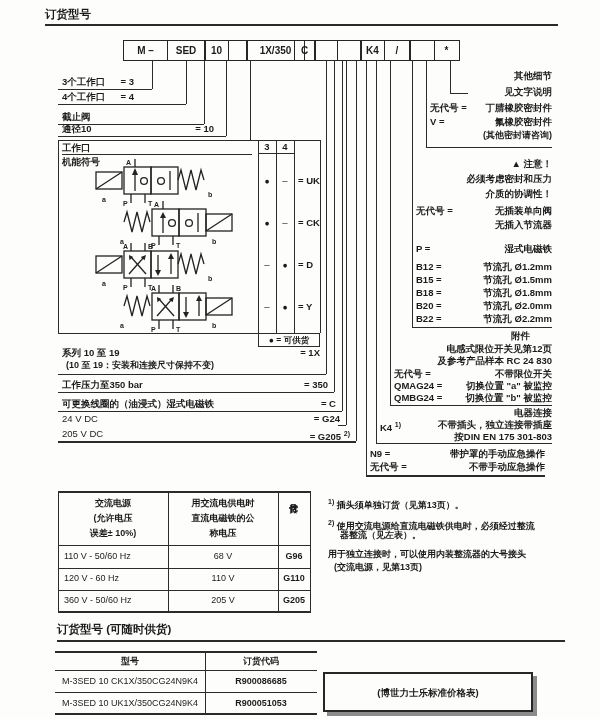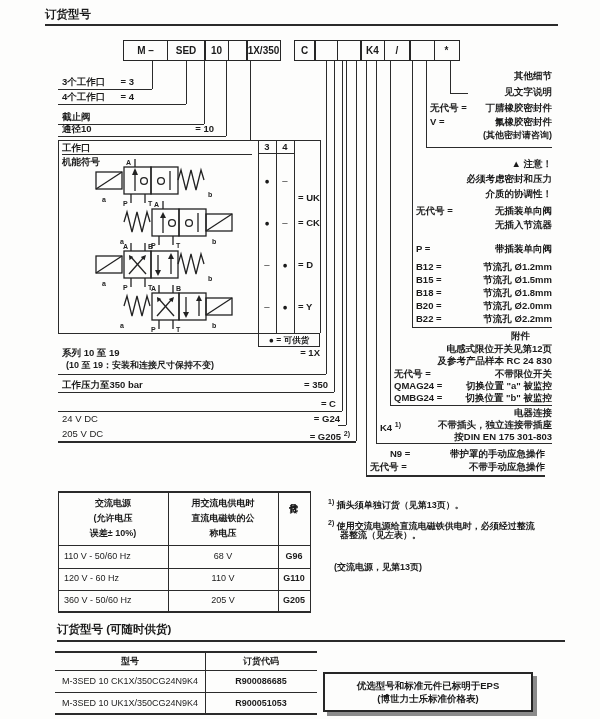--- a/index.html
+++ b/index.html
@@ -26,21 +26,21 @@
 
 <div id="page">
 
   <div class="t f11 b" style="left:45px;top:7px">订货型号</div>
   <div class="hl h2" style="left:45px;top:24px;width:513px"></div>
 
   <div class="cbox" style="left:123px;width:45px">M –</div>
   <div class="cbox" style="left:166.5px;width:39px">SED</div>
   <div class="cbox" style="left:204px;width:25px">10</div>
   <div class="cbox" style="left:227.5px;width:20px"></div>
-  <div class="cbox" style="left:246px;width:35px">1X/350</div>
+  <div class="cbox" style="left:246px;width:59px">1X/350</div>
   <div class="cbox" style="left:293.5px;width:22px">C</div>
   <div class="cbox" style="left:314px;width:24px"></div>
   <div class="cbox" style="left:336.5px;width:25px"></div>
   <div class="cbox" style="left:360px;width:25px">K4</div>
   <div class="cbox" style="left:383.5px;width:27px">/</div>
   <div class="cbox" style="left:409px;width:26px"></div>
   <div class="cbox" style="left:433.5px;width:26px">*</div>
 
   <div class="vl" style="left:152px;top:61px;height:28px"></div>
   <div class="vl" style="left:186px;top:61px;height:43px"></div>
@@ -81,20 +81,21 @@
   <div class="t b r" style="left:98px;top:91px;width:36px">= 4</div>
   <div class="t b" style="left:62px;top:111px">截止阀</div>
   <div class="t b" style="left:62px;top:123px">通径10</div>
   <div class="t b r" style="left:168px;top:123px;width:46px">= 10</div>
 
   <div class="t b" style="left:62px;top:347px">系列 10 至 19</div>
   <div class="t b r" style="left:272px;top:347px;width:48px">= 1X</div>
   <div class="t b f9" style="left:66px;top:360px">(10 至 19：安装和连接尺寸保持不变)</div>
   <div class="t b" style="left:62px;top:379px">工作压力至350 bar</div>
   <div class="t b r" style="left:270px;top:379px;width:58px">= 350</div>
+  <div class="t b" style="left:62px;top:398px">可更换线圈的（油浸式）湿式电磁铁</div>
   <div class="t b r" style="left:288px;top:398px;width:48px">= C</div>
   <div class="t" style="left:62px;top:413px">24 V DC</div>
   <div class="t b r" style="left:288px;top:413px;width:52px">= G24</div>
   <div class="t" style="left:62px;top:428px">205 V DC</div>
   <div class="t b r" style="left:284px;top:428px;width:66px"><span>= G205</span> <sup>2)</sup></div>
 
   <div class="hl" style="left:58px;top:140px;width:262px"></div>
   <div class="hl" style="left:58px;top:333px;width:262px"></div>
   <div class="vl" style="left:58px;top:140px;height:193px"></div>
   <div class="vl" style="left:320px;top:140px;height:193px"></div>
@@ -104,21 +105,21 @@
   <div class="hl" style="left:258px;top:153px;width:36px"></div>
   <div class="hl" style="left:62px;top:154px;width:190px"></div>
 
   <div class="t b" style="left:62px;top:142px">工作口</div>
   <div class="t b" style="left:62px;top:156px">机能符号</div>
   <div class="t b c" style="left:258px;top:141px;width:18px">3</div>
   <div class="t b c" style="left:276px;top:141px;width:18px">4</div>
 
   <div class="t c f8" style="left:258px;top:176px;width:18px">●</div>
   <div class="t c" style="left:276px;top:175px;width:18px">–</div>
-  <div class="t b" style="left:298px;top:192px">= UK</div>
+  <div class="t b" style="left:298px;top:175px">= UK</div>
   <div class="t c f8" style="left:258px;top:218px;width:18px">●</div>
   <div class="t c" style="left:276px;top:217px;width:18px">–</div>
   <div class="t b" style="left:298px;top:217px">= CK</div>
   <div class="t c" style="left:258px;top:259px;width:18px">–</div>
   <div class="t c f8" style="left:276px;top:260px;width:18px">●</div>
   <div class="t b" style="left:298px;top:259px">= D</div>
   <div class="t c" style="left:258px;top:301px;width:18px">–</div>
   <div class="t c f8" style="left:276px;top:302px;width:18px">●</div>
   <div class="t b" style="left:298px;top:301px">= Y</div>
 
@@ -246,21 +247,21 @@
   <div class="t b r f9" style="left:440px;top:130px;width:112px">(其他密封请咨询)</div>
 
   <div class="t b r" style="left:440px;top:158px;width:112px">▲ 注意！</div>
   <div class="t b r" style="left:420px;top:173px;width:132px">必须考虑密封和压力</div>
   <div class="t b r" style="left:420px;top:188px;width:132px">介质的协调性！</div>
 
   <div class="t b" style="left:416px;top:205px">无代号 =</div>
   <div class="t b r" style="left:470px;top:205px;width:82px">无插装单向阀</div>
   <div class="t b r" style="left:470px;top:219px;width:82px">无插入节流器</div>
   <div class="t b" style="left:416px;top:243px">P =</div>
-  <div class="t b r" style="left:470px;top:243px;width:82px">带插装单向阀</div>
+  <div class="t b r" style="left:470px;top:243px;width:82px">湿式电磁铁</div>
   <div class="t b" style="left:416px;top:261px">B12 =</div>
   <div class="t b r" style="left:462px;top:261px;width:90px">节流孔 Ø1.2mm</div>
   <div class="t b" style="left:416px;top:274px">B15 =</div>
   <div class="t b r" style="left:462px;top:274px;width:90px">节流孔 Ø1.5mm</div>
   <div class="t b" style="left:416px;top:287px">B18 =</div>
   <div class="t b r" style="left:462px;top:287px;width:90px">节流孔 Ø1.8mm</div>
   <div class="t b" style="left:416px;top:300px">B20 =</div>
   <div class="t b r" style="left:462px;top:300px;width:90px">节流孔 Ø2.0mm</div>
   <div class="t b" style="left:416px;top:313px">B22 =</div>
   <div class="t b r" style="left:462px;top:313px;width:90px">节流孔 Ø2.2mm</div>
@@ -273,21 +274,21 @@
   <div class="t b" style="left:394px;top:380px">QMAG24 =</div>
   <div class="t b r" style="left:450px;top:380px;width:102px">切换位置 "a" 被监控</div>
   <div class="t b" style="left:394px;top:392px">QMBG24 =</div>
   <div class="t b r" style="left:450px;top:392px;width:102px">切换位置 "b" 被监控</div>
 
   <div class="t b r" style="left:472px;top:407px;width:80px">电器连接</div>
   <div class="t b" style="left:380px;top:419px"><span>K4</span> <sup>1)</sup></div>
   <div class="t b r" style="left:420px;top:419px;width:132px">不带插头，独立连接带插座</div>
   <div class="t b r" style="left:420px;top:431px;width:132px">按DIN EN 175 301-803</div>
 
-  <div class="t b" style="left:390px;top:448px">N9 =</div>
+  <div class="t b" style="left:370px;top:448px">N9 =</div>
   <div class="t b r" style="left:440px;top:448px;width:105px">带护罩的手动应急操作</div>
   <div class="t b" style="left:370px;top:461px">无代号 =</div>
   <div class="t b r" style="left:440px;top:461px;width:105px">不带手动应急操作</div>
 
   <div class="hl h2" style="left:58px;top:491px;width:252px"></div>
   <div class="hl" style="left:58px;top:545px;width:252px"></div>
   <div class="hl" style="left:58px;top:568px;width:252px"></div>
   <div class="hl" style="left:58px;top:590px;width:252px"></div>
   <div class="hl h2" style="left:58px;top:611px;width:252px"></div>
   <div class="vl" style="left:58px;top:491px;height:122px"></div>
@@ -309,37 +310,37 @@
   <div class="t f9" style="left:64px;top:573px">120 V - 60 Hz</div>
   <div class="t f9 c" style="left:168px;top:573px;width:110px">110 V</div>
   <div class="t b f9 c" style="left:278px;top:573px;width:32px">G110</div>
   <div class="t f9" style="left:64px;top:595px">360 V - 50/60 Hz</div>
   <div class="t f9 c" style="left:168px;top:595px;width:110px">205 V</div>
   <div class="t b f9 c" style="left:278px;top:595px;width:32px">G205</div>
 
   <div class="t b f9" style="left:328px;top:496px"><sup>1)</sup> <span>插头须单独订货（见第13页）。</span></div>
   <div class="t b f9" style="left:328px;top:517px"><sup>2)</sup> <span>使用交流电源给直流电磁铁供电时，必须经过整流</span></div>
   <div class="t b f9" style="left:340px;top:530px">器整流（见左表）。</div>
+  <div class="t b f9" style="left:328px;top:549px">用于独立连接时，可以使用内装整流器的大号接头</div>
   <div class="t b f9" style="left:334px;top:562px">(交流电源，见第13页)</div>
 
   <div class="t f11 b" style="left:57px;top:622px">订货型号 (可随时供货)</div>
   <div class="hl h2" style="left:57px;top:640px;width:508px"></div>
 
   <div class="hl h2" style="left:55px;top:651px;width:262px"></div>
   <div class="hl" style="left:55px;top:670px;width:262px"></div>
   <div class="hl" style="left:55px;top:692px;width:262px"></div>
   <div class="hl h2" style="left:55px;top:713px;width:262px"></div>
   <div class="vl" style="left:205px;top:651px;height:64px"></div>
 
   <div class="t b f9 c" style="left:55px;top:656px;width:150px">型号</div>
   <div class="t b f9 c" style="left:205px;top:656px;width:112px">订货代码</div>
   <div class="t f9 r" style="left:58px;top:676px;width:140px">M-3SED 10 CK1X/350CG24N9K4</div>
   <div class="t b f9 c" style="left:205px;top:676px;width:112px">R900086685</div>
   <div class="t f9 r" style="left:58px;top:698px;width:140px">M-3SED 10 UK1X/350CG24N9K4</div>
   <div class="t b f9 c" style="left:205px;top:698px;width:112px">R900051053</div>
 
   <div style="position:absolute;left:327px;top:676px;width:210px;height:40px;background:#8b8b8b;"></div>
   <div style="position:absolute;left:323px;top:672px;width:210px;height:40px;border:2px solid #262626;background:#fdfdfc;box-sizing:border-box;display:flex;flex-direction:column;align-items:center;justify-content:center;">
-    <span class="b" style="font-size:9.5px;line-height:13px;">优选型号和标准元件已标明于EPS</span>
     <span class="b" style="font-size:9.5px;line-height:13px;">(博世力士乐标准价格表)</span>
   </div>
 
 </div>
 
 </body></html>

